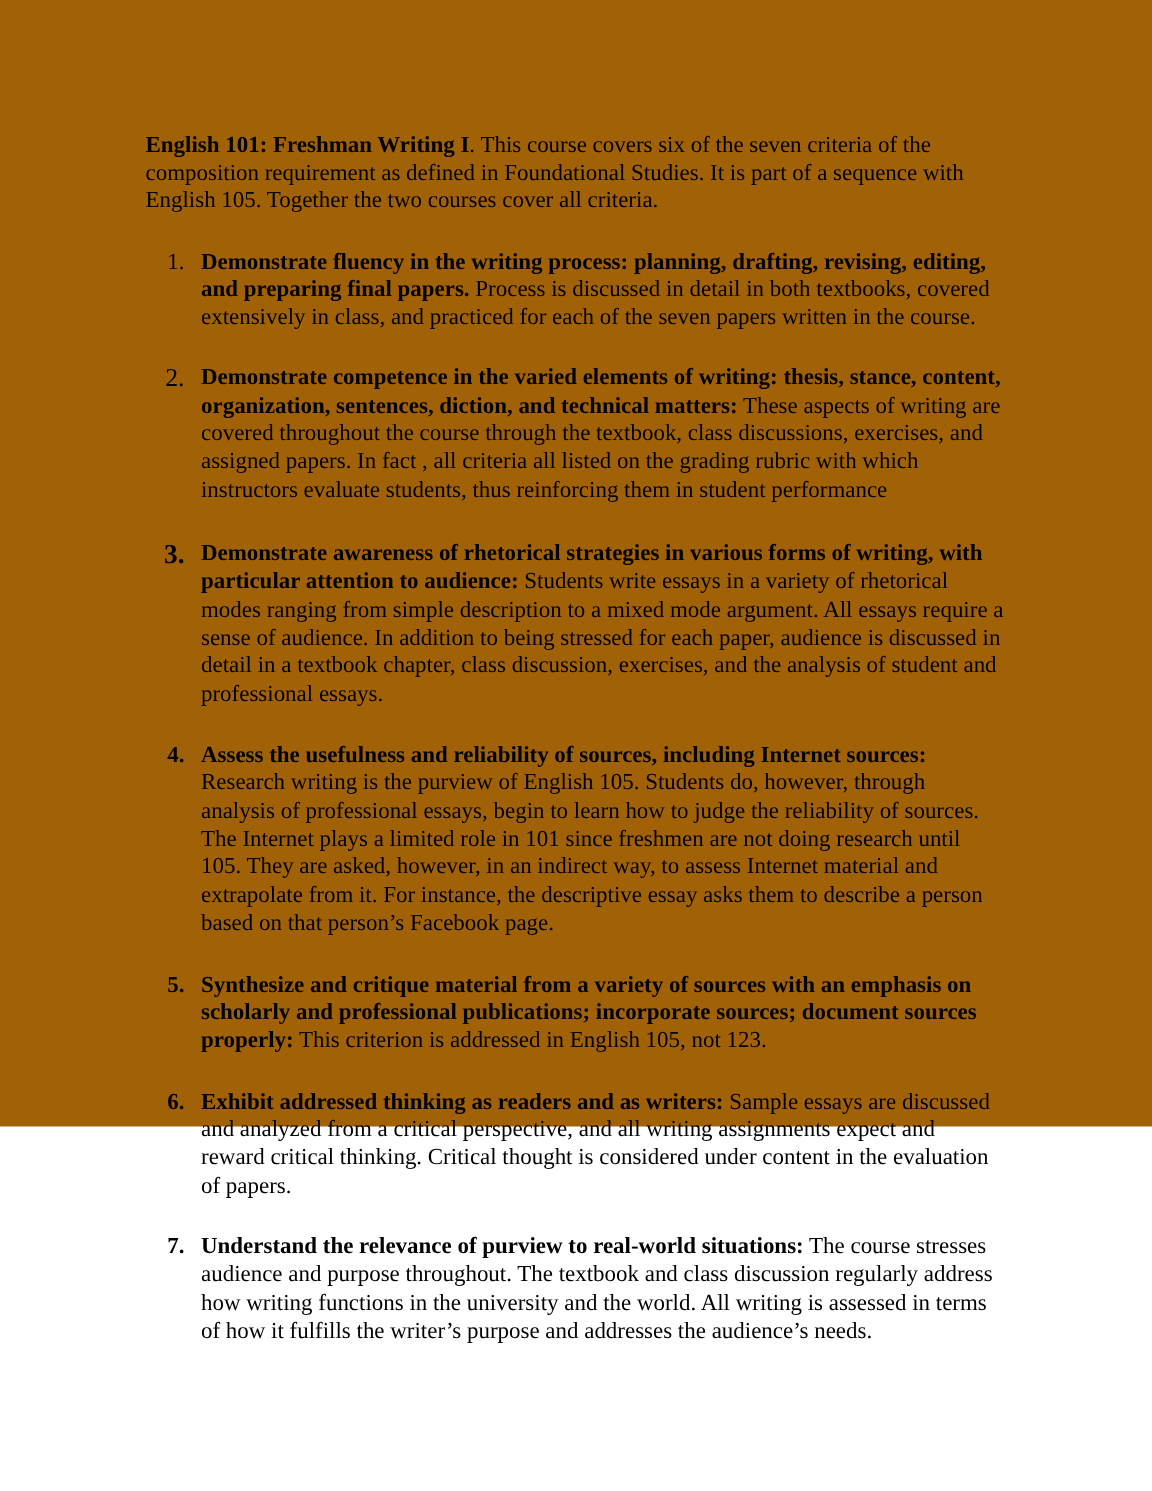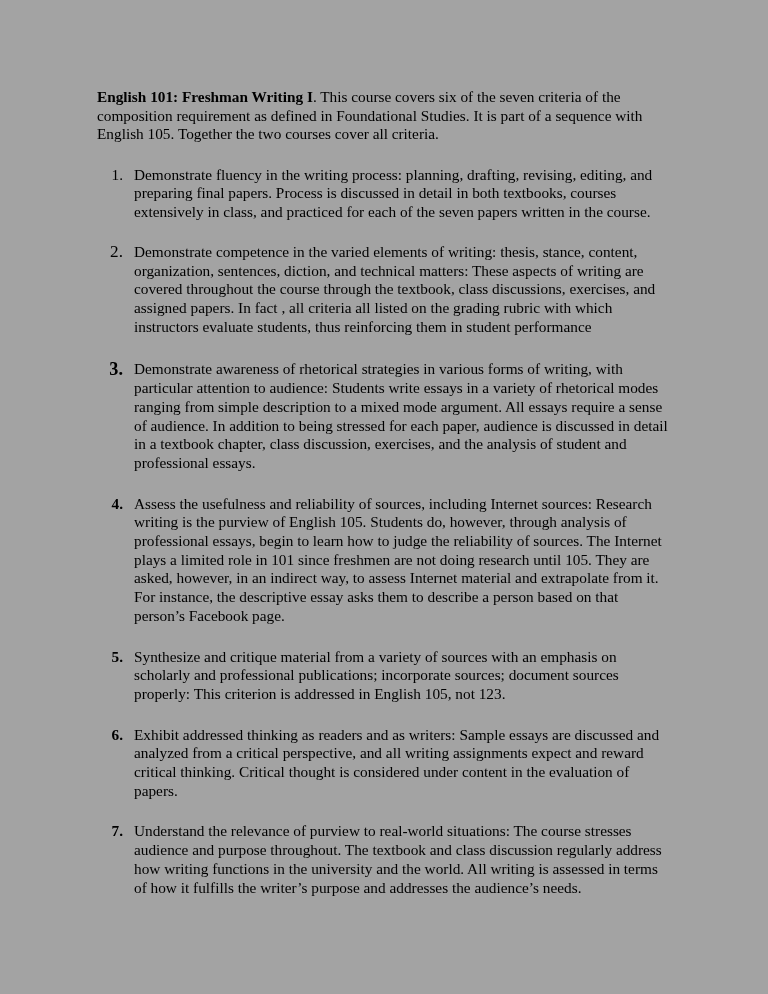--- a/index.html
+++ b/index.html
@@ -12,22 +12,22 @@
     width: 768px;
     height: 994px;
     font-family: "Liberation Serif", "DejaVu Serif", serif;
     color: #000000;
     -webkit-font-smoothing: antialiased;
   }
 
   .page {
     position: relative;
     width: 768px;
-    height: 994px;
-    background: #a3a3a3;
+    height: 751px;
+    background: #a16207;
     box-sizing: border-box;
   }
 
   .content {
     position: absolute;
     left: 97px;
     top: 88px;
     width: 572px;
   }
 
@@ -66,21 +66,21 @@
     line-height: 18.7px;
   }
 
   
   li.criterion.m-plain  .marker { font-weight: normal; }
   li.criterion.m-plain-lg .marker { font-weight: normal; font-size: 17.2px; }
   li.criterion.m-bold-lg  .marker { font-weight: bold;   font-size: 18.2px; }
   li.criterion.m-bold     .marker { font-weight: bold; }
 
   li.criterion .lead {
-    font-weight: normal;
+    font-weight: bold;
   }
 
   
   li.item-1 { margin-top: 22px; }
   li.item-2 { margin-top: 21px; }
   li.item-3 { margin-top: 24px; }
   li.item-4 { margin-top: 22px; }
   li.item-5 { margin-top: 22px; }
   li.item-6 { margin-top: 22px; }
   li.item-7 { margin-top: 22px; }
@@ -92,21 +92,21 @@
   <div class="content">
 
     <p class="intro">
       <span class="lead">English 101: Freshman Writing I</span><span>. This course covers six of the seven criteria of the composition requirement as defined in Foundational Studies. It is part of a sequence with English 105. Together the two courses cover all criteria.</span>
     </p>
 
     <ol class="criteria">
 
       <li class="criterion item-1 m-plain">
         <span class="marker">1.</span>
-        <span class="lead">Demonstrate fluency in the writing process: planning, drafting, revising, editing, and preparing final papers.</span><span>  Process is discussed in detail in both textbooks, courses extensively in class, and practiced for each of the seven papers written in the course.</span>
+        <span class="lead">Demonstrate fluency in the writing process: planning, drafting, revising, editing, and preparing final papers.</span><span>  Process is discussed in detail in both textbooks, covered extensively in class, and practiced for each of the seven papers written in the course.</span>
       </li>
 
       <li class="criterion item-2 m-plain-lg">
         <span class="marker">2.</span>
         <span class="lead">Demonstrate competence in the varied elements of writing: thesis, stance, content, organization, sentences, diction, and technical matters:</span><span>  These aspects of writing are covered throughout the course through the textbook, class discussions, exercises, and assigned papers. In fact , all criteria all listed on the grading rubric with which instructors evaluate students, thus reinforcing them in student performance</span>
       </li>
 
       <li class="criterion item-3 m-bold-lg">
         <span class="marker">3.</span>
         <span class="lead">Demonstrate awareness of rhetorical strategies in various forms of writing, with particular attention to audience:</span><span> Students write essays in a variety of rhetorical modes ranging from simple description to a mixed mode argument. All essays require a sense of audience.  In addition to being stressed for each paper, audience is discussed in detail in a textbook chapter, class discussion, exercises, and the analysis of student and professional essays.</span>

